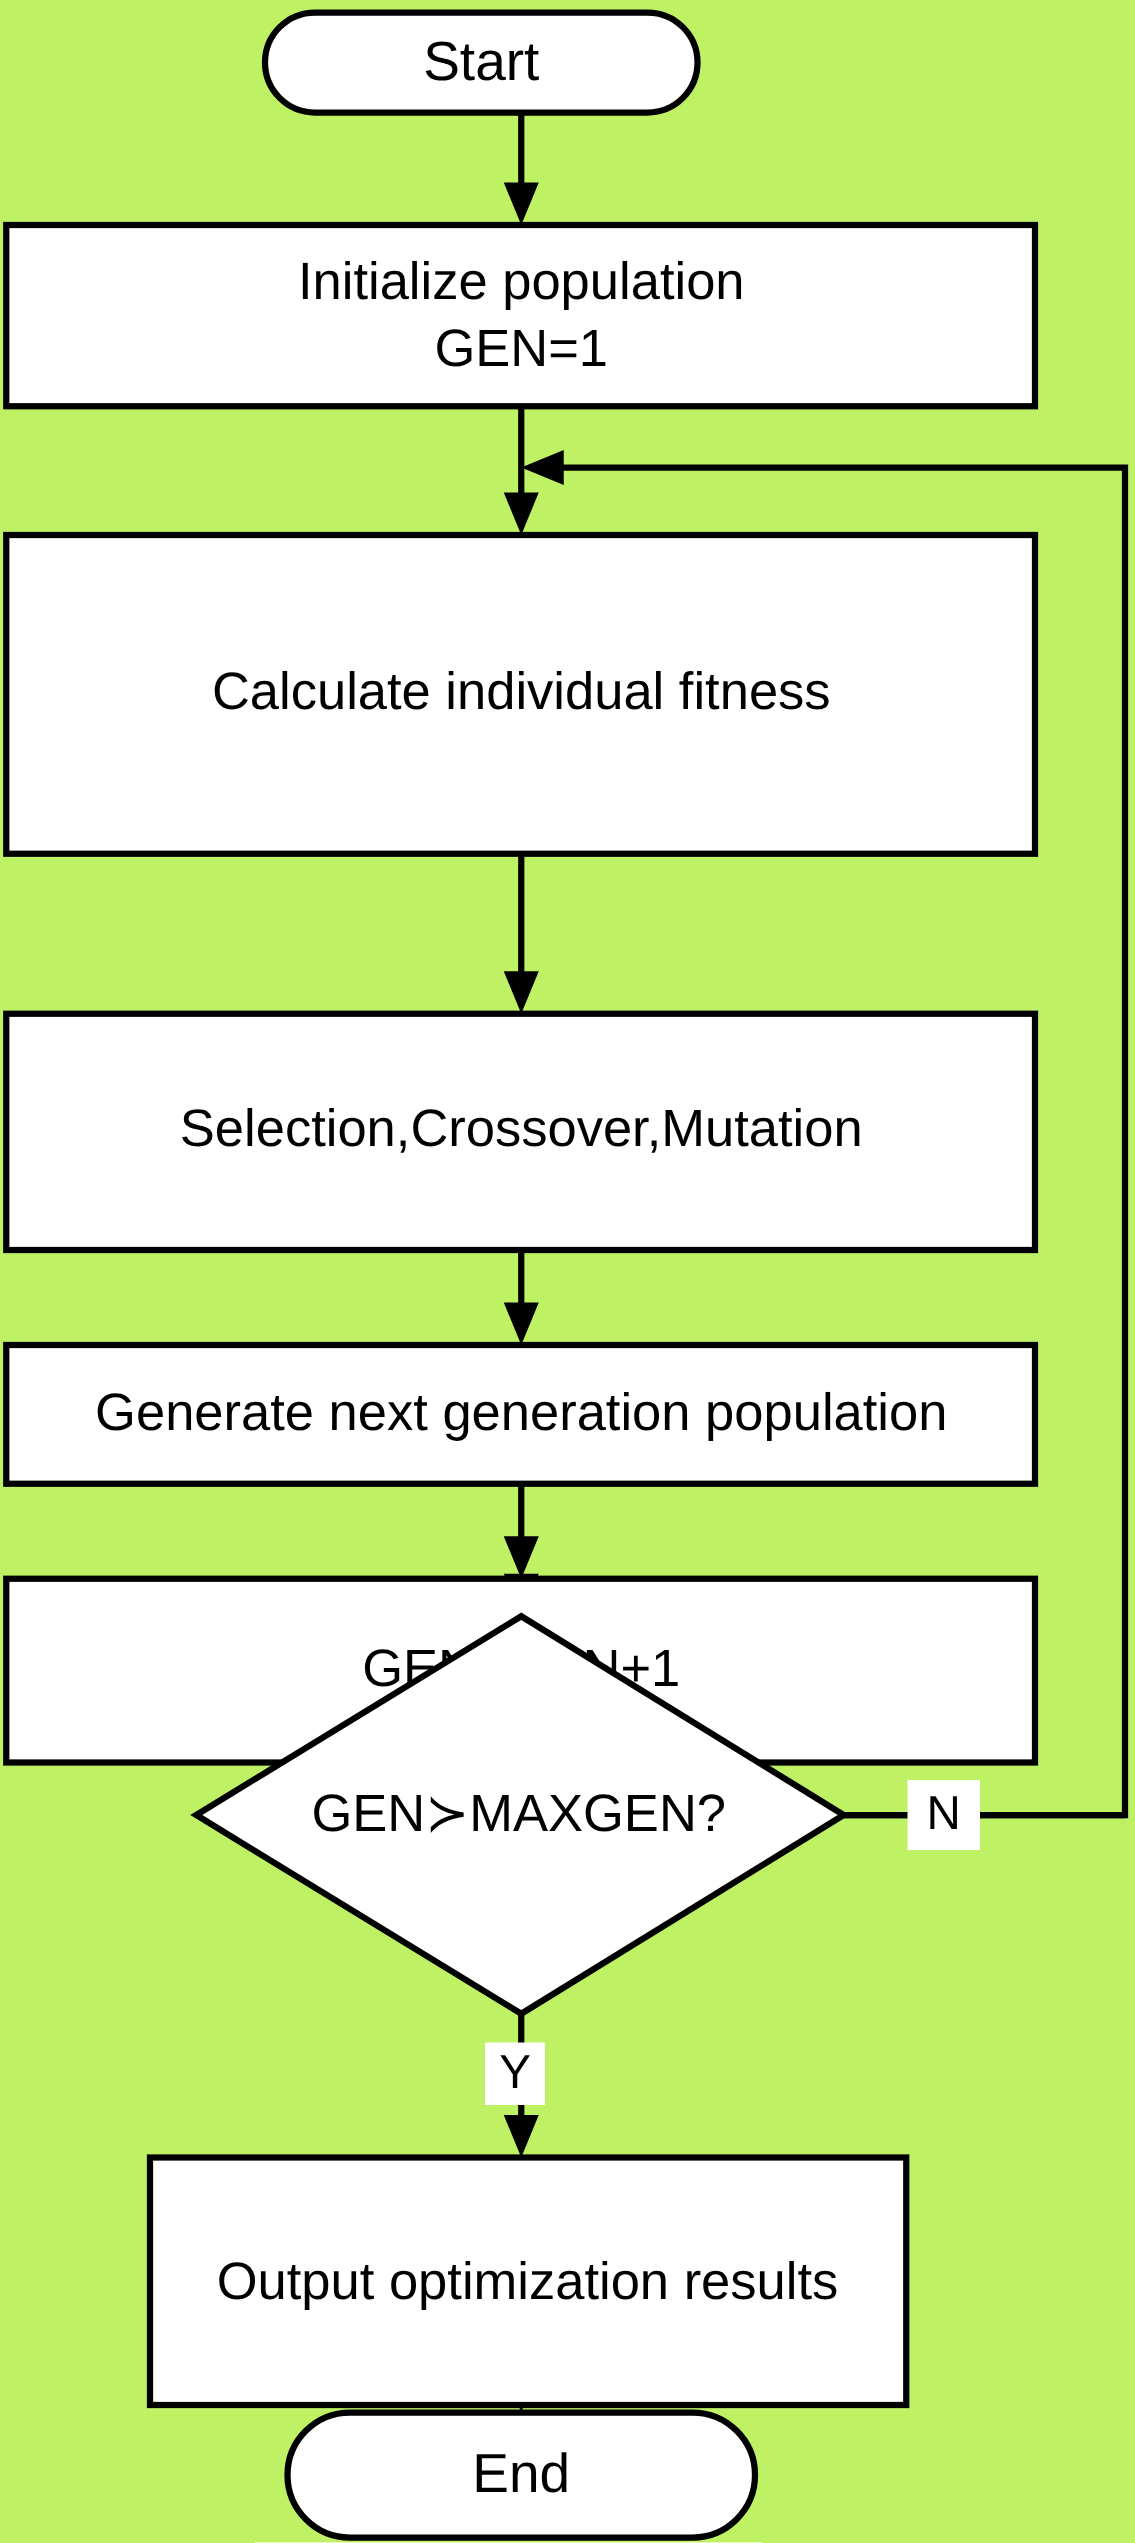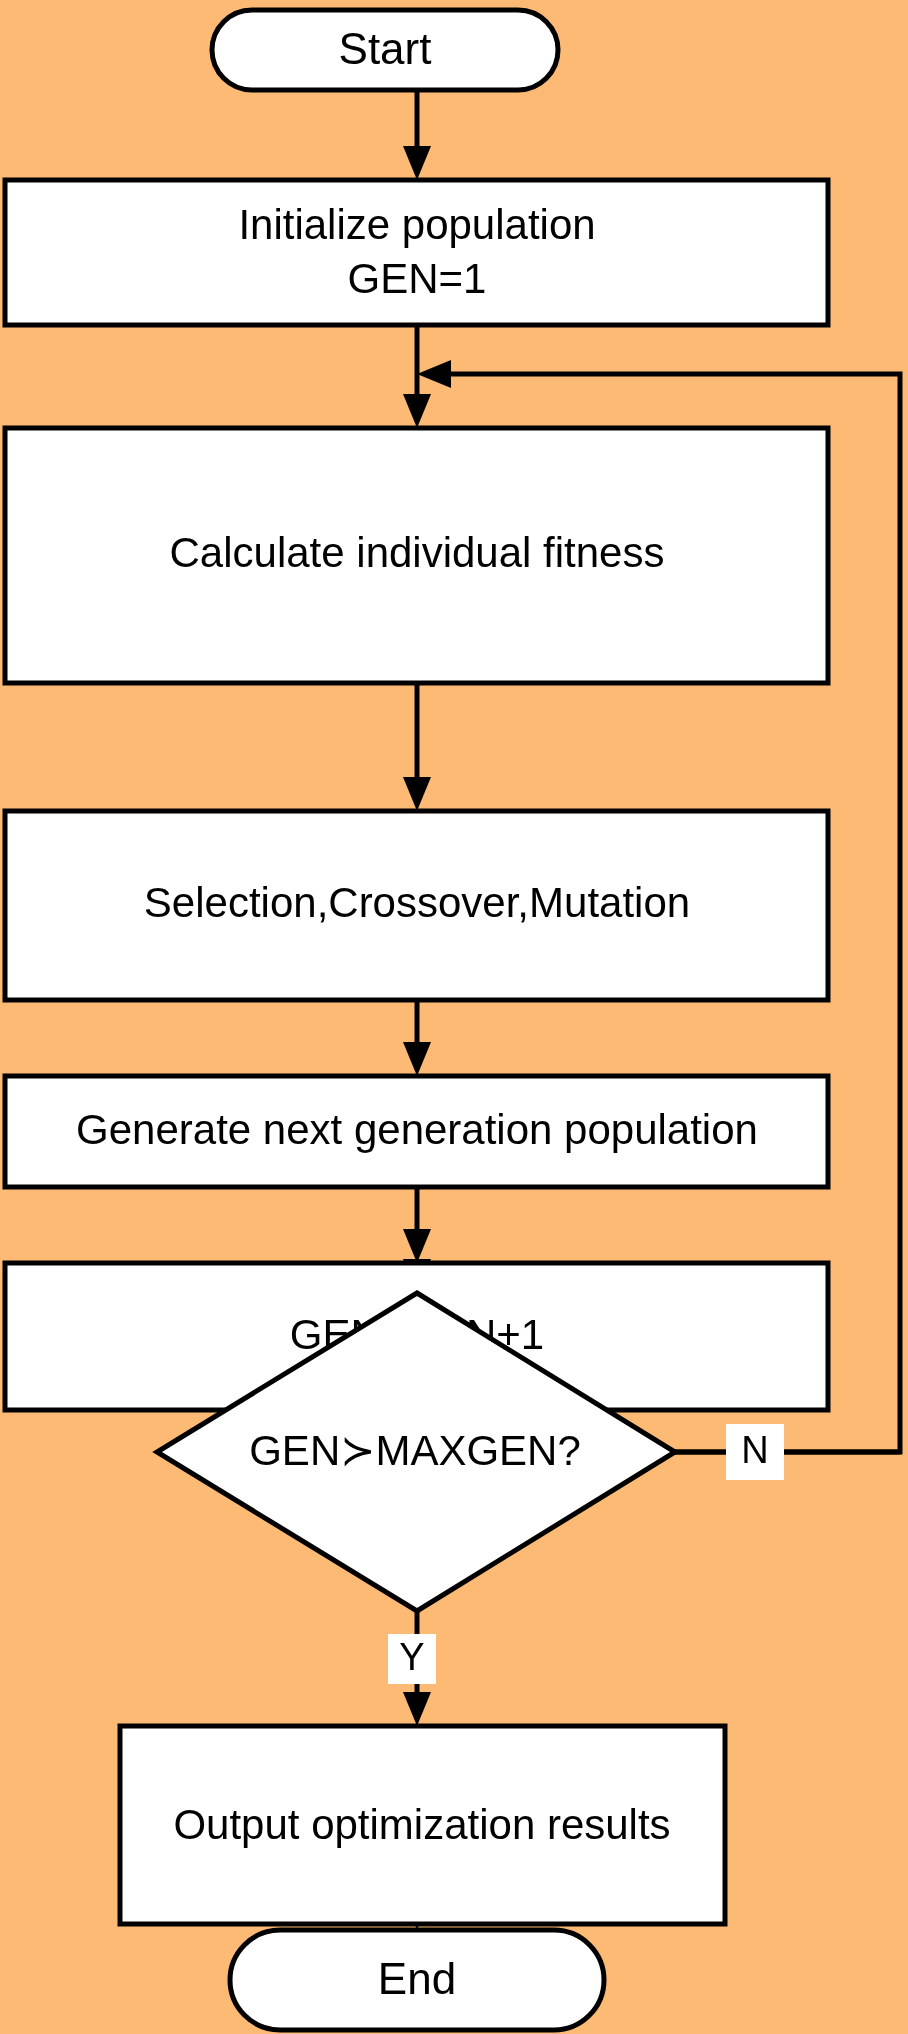--- a/index.html
+++ b/index.html
@@ -7,21 +7,21 @@
     padding: 0;
     background: #ffffff;
   }
   body {
     font-family: "Liberation Sans", sans-serif;
   }
   #flowchart-canvas {
     position: relative;
     width: 908px;
     height: 2034px;
-    background: #fdba74;
+    background: #bef264;
     overflow: hidden;
   }
   #flowchart-svg {
     position: absolute;
     left: 0;
     top: 0;
     width: 908px;
     height: 2034px;
     display: block;
   }

